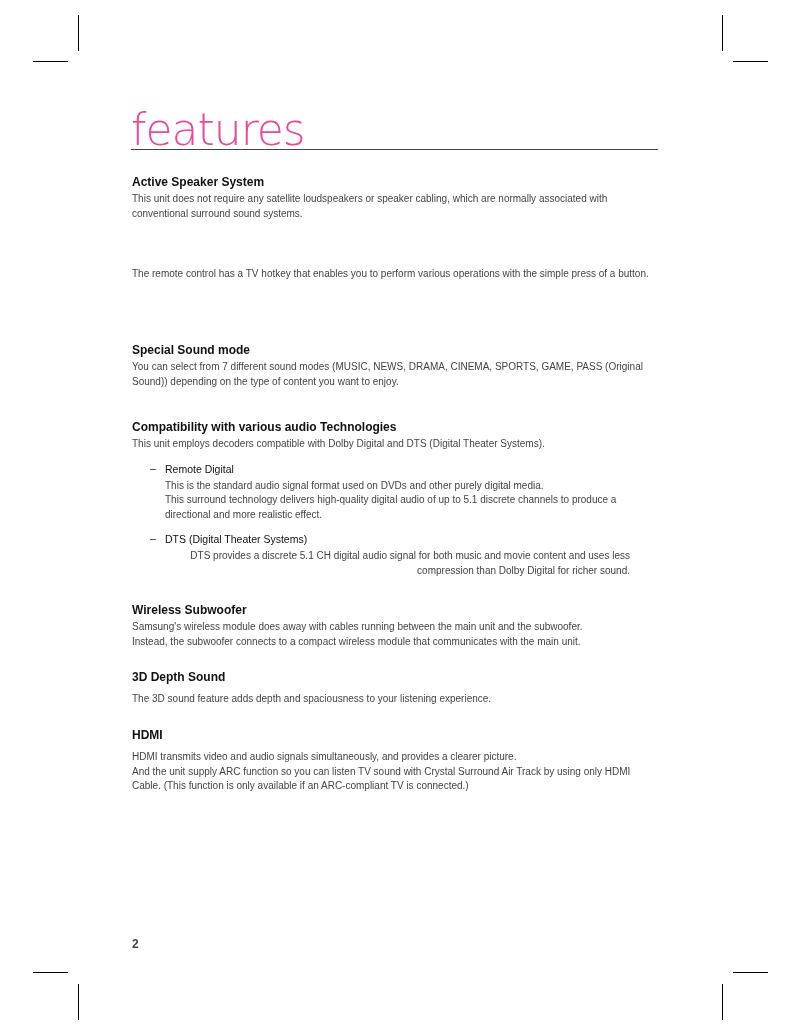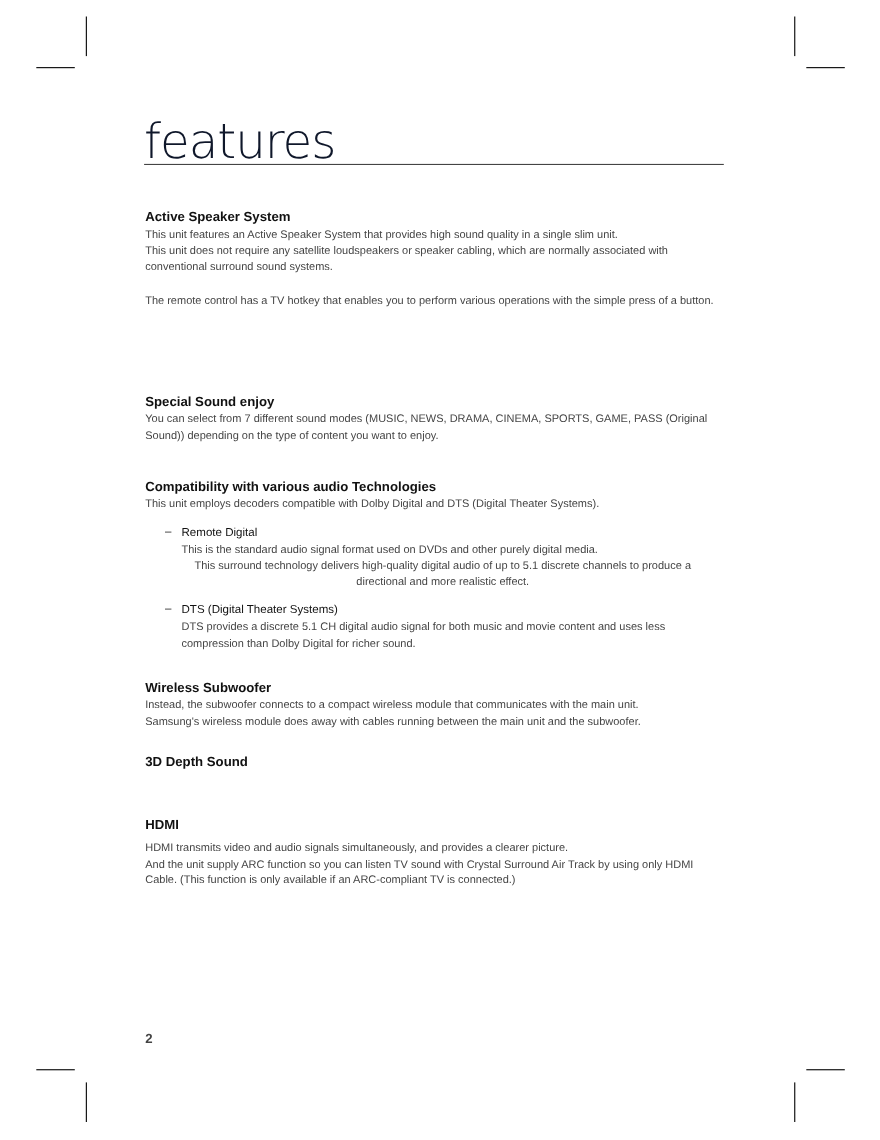--- a/index.html
+++ b/index.html
@@ -1,24 +1,24 @@
 <!DOCTYPE html>
 <html><head>
 <meta charset="utf-8">
 <style>
   html, body { margin: 0; padding: 0; background: #ffffff; }
   body { width: 800px; height: 1036px; position: relative; overflow: hidden;
          font-family: "Liberation Sans", sans-serif; color: #333; }
   .crop { position: absolute; background: #000; }
   .title { position: absolute; left: 131px; top: 108px; font-size: 44px; font-weight: 100;
-           letter-spacing: -1px; color: #0f172a; line-height: 44px;
+           letter-spacing: -1px; color: #ec4899; line-height: 44px;
            font-family: "DejaVu Sans", sans-serif; font-weight: 200; -webkit-text-stroke: 0; }
   .rule { position: absolute; left: 131px; top: 149px; width: 527px; height: 1px; background: #444; }
   .section { position: absolute; left: 132px; width: 530px; }
-  .sec-title { font-size: 12px; font-weight: bold; color: #111; margin: 15px 0 2px 0; line-height: 15px; }
+  .sec-title { font-size: 12px; font-weight: bold; color: #111; margin: 0 0 2px 0; line-height: 15px; }
   .sec-text { font-size: 10px; color: #444; line-height: 14.5px; margin: 0; }
   .bullet { position: relative; padding-left: 33px; margin-top: 8px; }
   .bullet .dash { position: absolute; left: 18px; top: 0; font-size: 10.5px; color: #111; }
   .bullet .b-title { font-size: 10.5px; color: #111; line-height: 14px; margin-bottom: 3px; }
   .page-num { position: absolute; left: 132px; top: 937px; font-size: 12px; font-weight: bold; color: #444; }
 </style>
 </head>
 <body>
 
 <div class="crop" style="left:78px;top:15px;width:1px;height:36px;"></div>
@@ -28,57 +28,57 @@
 <div class="crop" style="left:33px;top:972px;width:35px;height:1px;"></div>
 <div class="crop" style="left:78px;top:984px;width:1px;height:36px;"></div>
 <div class="crop" style="left:733px;top:972px;width:35px;height:1px;"></div>
 <div class="crop" style="left:722px;top:984px;width:1px;height:36px;"></div>
 
 <div class="title">features</div>
 <div class="rule"></div>
 
 <div class="section" style="top:175px;">
   <div class="sec-title">Active Speaker System</div>
-  <p class="sec-text">This unit features an Active Speaker System that provides high sound quality in a single slim unit.</p>
   <p class="sec-text" style="width:500px;">This unit does not require any satellite loudspeakers or speaker cabling, which are normally associated with conventional surround sound systems.</p>
 </div>
 
 <div class="section" style="top:265px;">
   <p class="sec-text" style="line-height:17px;">The remote control has a TV hotkey that enables you to perform various operations with the simple press of a button.</p>
 </div>
 
 <div class="section" style="top:343px;">
-  <div class="sec-title">Special Sound enjoy</div>
+  <div class="sec-title">Special Sound mode</div>
   <p class="sec-text" style="width:525px;">You can select from 7 different sound modes (MUSIC, NEWS, DRAMA, CINEMA, SPORTS, GAME, PASS (Original Sound)) depending on the type of content you want to enjoy.</p>
 </div>
 
 <div class="section" style="top:420px;">
   <div class="sec-title">Compatibility with various audio Technologies</div>
   <p class="sec-text">This unit employs decoders compatible with Dolby Digital and DTS (Digital Theater Systems).</p>
   <div class="bullet" style="margin-top:10px;">
     <span class="dash">–</span>
     <div class="b-title">Remote Digital</div>
     <p class="sec-text">This is the standard audio signal format used on DVDs and other purely digital media.</p>
-    <p class="sec-text" style="width:475px;text-align:center;">This surround technology delivers high-quality digital audio of up to 5.1 discrete channels to produce a directional and more realistic effect.</p>
+    <p class="sec-text" style="width:475px;">This surround technology delivers high-quality digital audio of up to 5.1 discrete channels to produce a directional and more realistic effect.</p>
   </div>
   <div class="bullet" style="margin-top:10px;">
     <span class="dash">–</span>
     <div class="b-title">DTS (Digital Theater Systems)</div>
-    <p class="sec-text" style="width:465px;">DTS provides a discrete 5.1 CH digital audio signal for both music and movie content and uses less compression than Dolby Digital for richer sound.</p>
+    <p class="sec-text" style="width:465px;text-align:right;">DTS provides a discrete 5.1 CH digital audio signal for both music and movie content and uses less compression than Dolby Digital for richer sound.</p>
   </div>
 </div>
 
 <div class="section" style="top:603px;">
   <div class="sec-title">Wireless Subwoofer</div>
+  <p class="sec-text">Samsung's wireless module does away with cables running between the main unit and the subwoofer.</p>
   <p class="sec-text">Instead, the subwoofer connects to a compact wireless module that communicates with the main unit.</p>
-  <p class="sec-text">Samsung's wireless module does away with cables running between the main unit and the subwoofer.</p>
 </div>
 
 <div class="section" style="top:670px;">
   <div class="sec-title" style="margin-bottom:7px;">3D Depth Sound</div>
+  <p class="sec-text">The 3D sound feature adds depth and spaciousness to your listening experience.</p>
 </div>
 
 <div class="section" style="top:728px;">
   <div class="sec-title" style="margin-bottom:7px;">HDMI</div>
   <p class="sec-text">HDMI transmits video and audio signals simultaneously, and provides a clearer picture.</p>
   <p class="sec-text" style="width:520px;">And the unit supply ARC function so you can listen TV sound with Crystal Surround Air Track by using only HDMI Cable. (This function is only available if an ARC-compliant TV is connected.)</p>
 </div>
 
 <div class="page-num">2</div>
 

